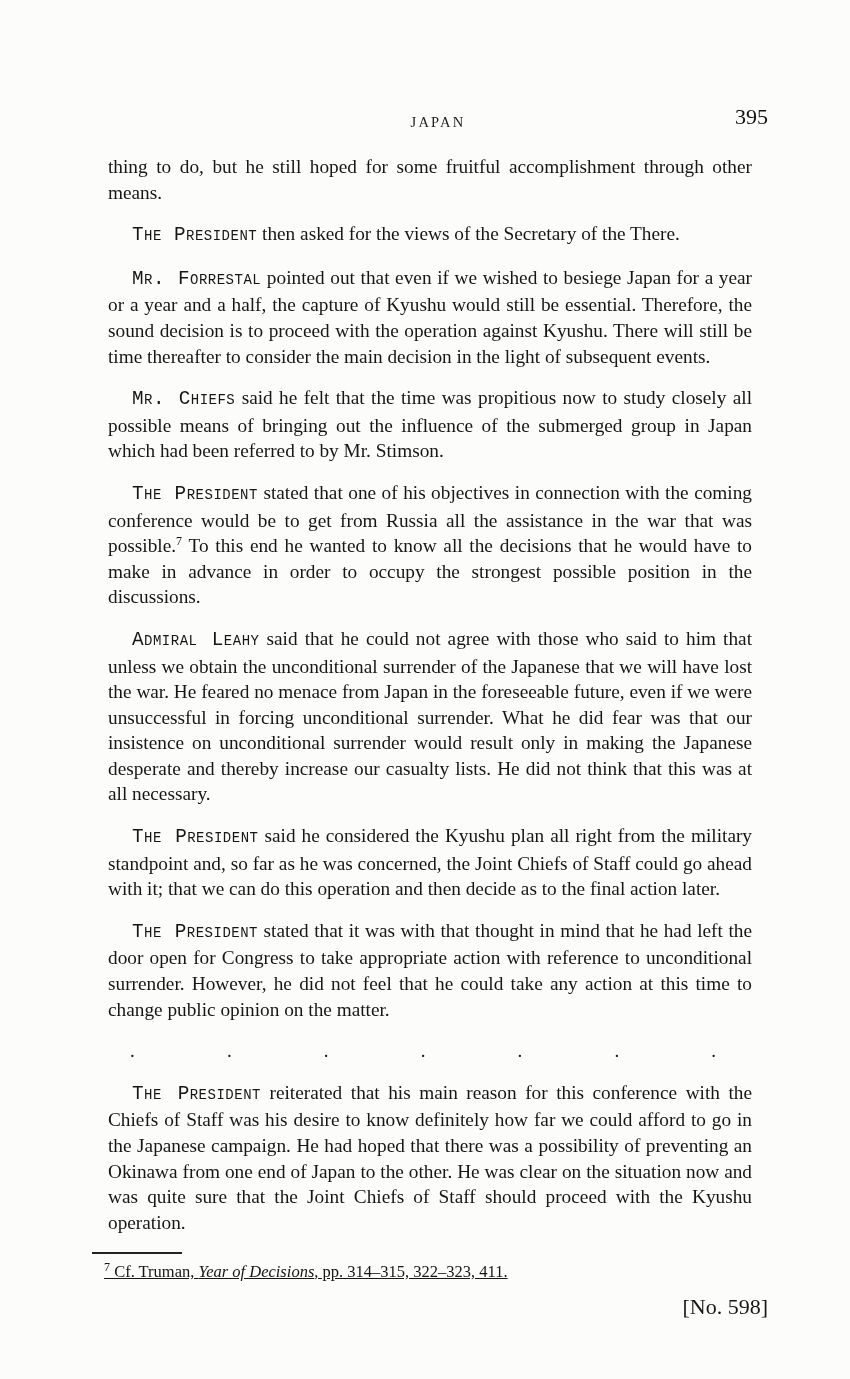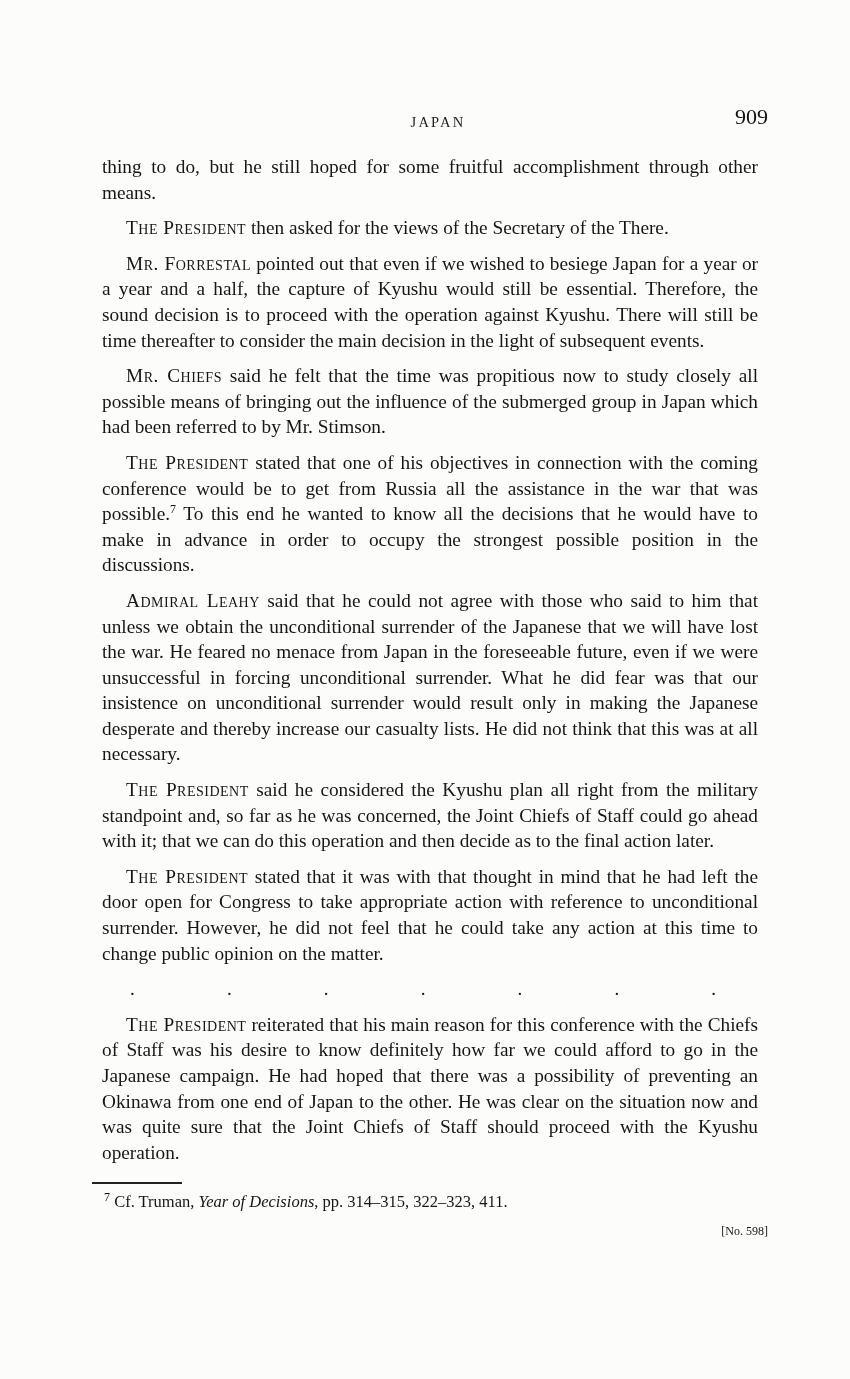--- a/index.html
+++ b/index.html
@@ -37,23 +37,23 @@
     top: 0;
     font-size: 22px;
     color: #111;
   }
   .document-body {
     font-size: 19.3px;
     line-height: 25.6px;
     text-align: justify;
     color: #161616;
   }
-  .para { margin: 10px; }
+  .para { margin: 16px; }
   .para.indent { text-indent: 24px; }
-  .seg-smallcaps { font-variant: small-caps; letter-spacing: 0.5px; }
+  .seg-smallcaps { font-variant: small-caps; letter-spacing: 0.5px; font-family: Liberation Mono, monospace; }
   .seg-sup {
     font-size: 12px;
     vertical-align: super;
     line-height: 0;
   }
   .seg-italic { font-style: italic; }
   .dot-separator {
     display: flex;
     justify-content: space-between;
     width: 586px;
@@ -68,36 +68,36 @@
     line-height: 21px;
     color: #161616;
     text-align: left;
   }
   .footnote-rule {
     width: 90px;
     height: 0;
     border-top: 2px solid #222;
     margin-bottom: 7px;
   }
-  .footnote-text { text-indent: 12px; }
+  .footnote-text { text-indent: 12px; text-decoration: underline; }
   .footer-note {
     margin-top: 12px;
     text-align: right;
-    font-size: 12px;
+    font-size: 22px;
     color: #161616;
   }
 </style>
 </head>
 <body>
 
 <div class="page">
 
   <div class="page-header">
     <div class="running-title">JAPAN</div>
-    <div class="page-number">909</div>
+    <div class="page-number">395</div>
   </div>
 
   <div class="document-body">
       <p class="para"><span class="seg-plain">thing to do, but he still hoped for some fruitful accomplishment through other means.</span></p>
       <p class="para indent"><span class="seg-smallcaps">The President</span><span class="seg-plain"> then asked for the views of the Secretary of the There.</span></p>
       <p class="para indent"><span class="seg-smallcaps">Mr. Forrestal</span><span class="seg-plain"> pointed out that even if we wished to besiege Japan for a year or a year and a half, the capture of Kyushu would still be essential. Therefore, the sound decision is to proceed with the operation against Kyushu. There will still be time thereafter to consider the main decision in the light of subsequent events.</span></p>
       <p class="para indent"><span class="seg-smallcaps">Mr. Chiefs</span><span class="seg-plain"> said he felt that the time was propitious now to study closely all possible means of bringing out the influence of the submerged group in Japan which had been referred to by Mr. Stimson.</span></p>
       <p class="para indent"><span class="seg-smallcaps">The President</span><span class="seg-plain"> stated that one of his objectives in connection with the coming conference would be to get from Russia all the assistance in the war that was possible.</span><span class="seg-sup">7</span><span class="seg-plain"> To this end he wanted to know all the decisions that he would have to make in advance in order to occupy the strongest possible position in the discussions.</span></p>
       <p class="para indent"><span class="seg-smallcaps">Admiral Leahy</span><span class="seg-plain"> said that he could not agree with those who said to him that unless we obtain the unconditional surrender of the Japanese that we will have lost the war. He feared no menace from Japan in the foreseeable future, even if we were unsuccessful in forcing unconditional surrender. What he did fear was that our insistence on unconditional surrender would result only in making the Japanese desperate and thereby increase our casualty lists. He did not think that this was at all necessary.</span></p>
       <p class="para indent"><span class="seg-smallcaps">The President</span><span class="seg-plain"> said he considered the Kyushu plan all right from the military standpoint and, so far as he was concerned, the Joint Chiefs of Staff could go ahead with it; that we can do this operation and then decide as to the final action later.</span></p>

